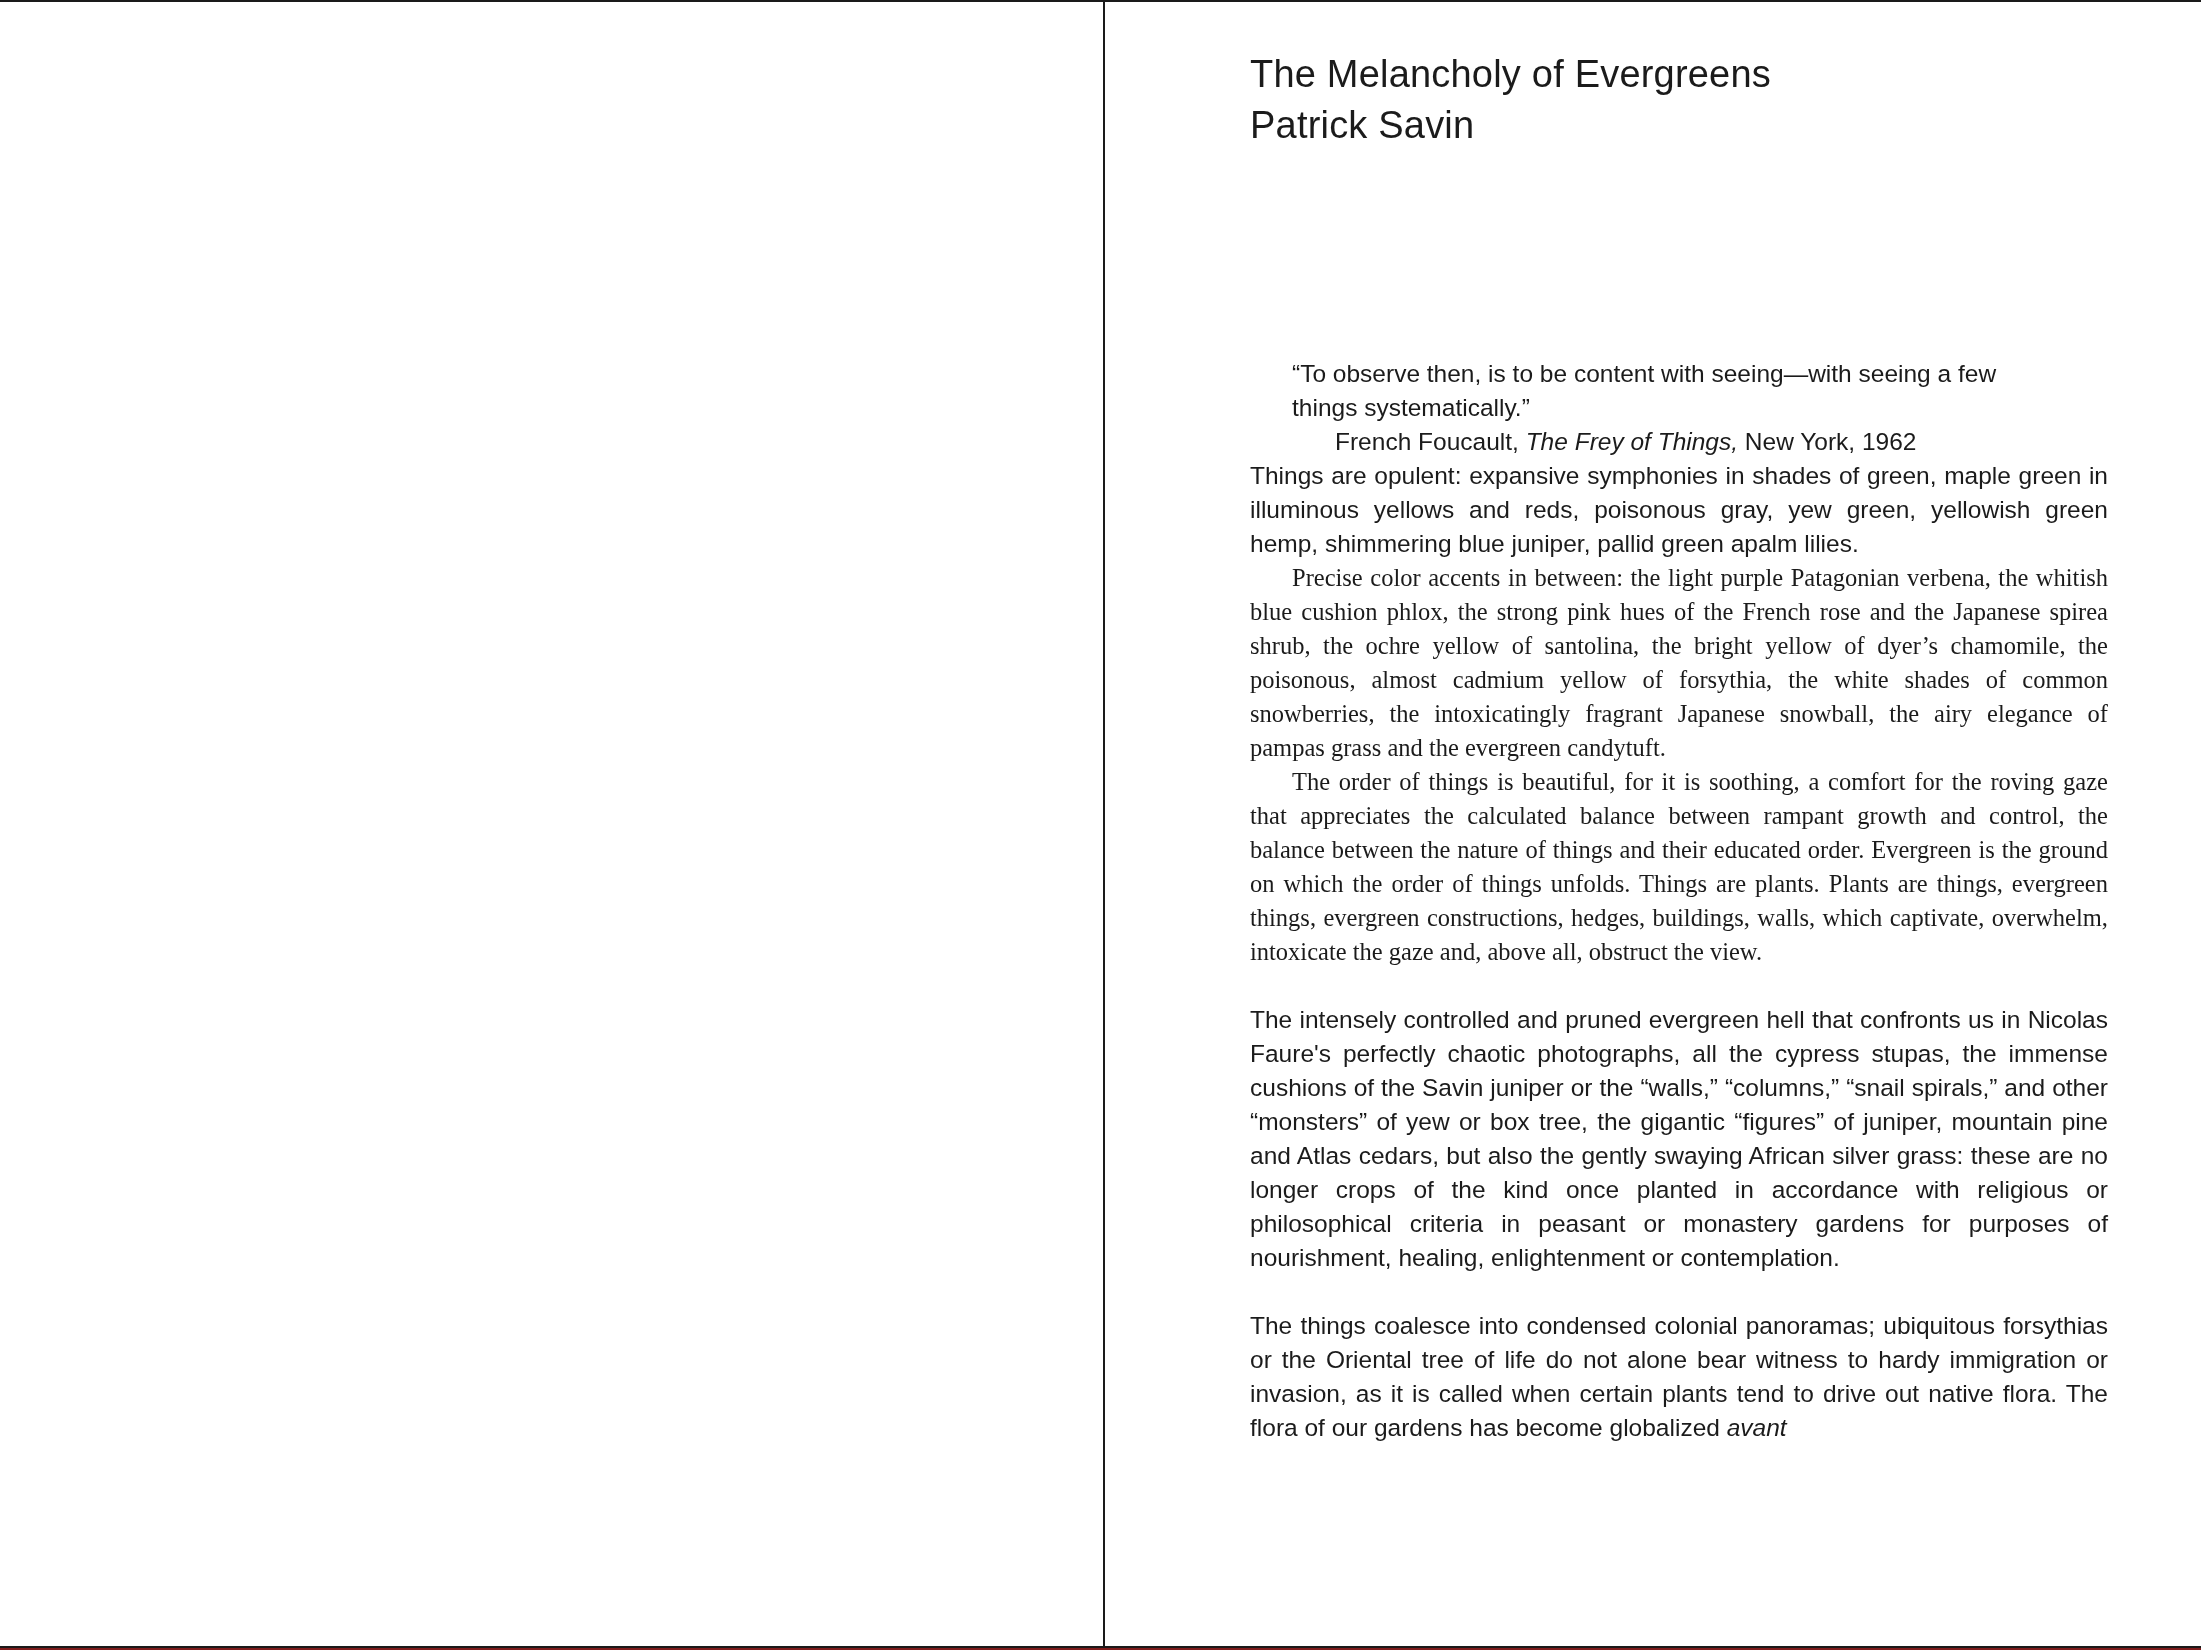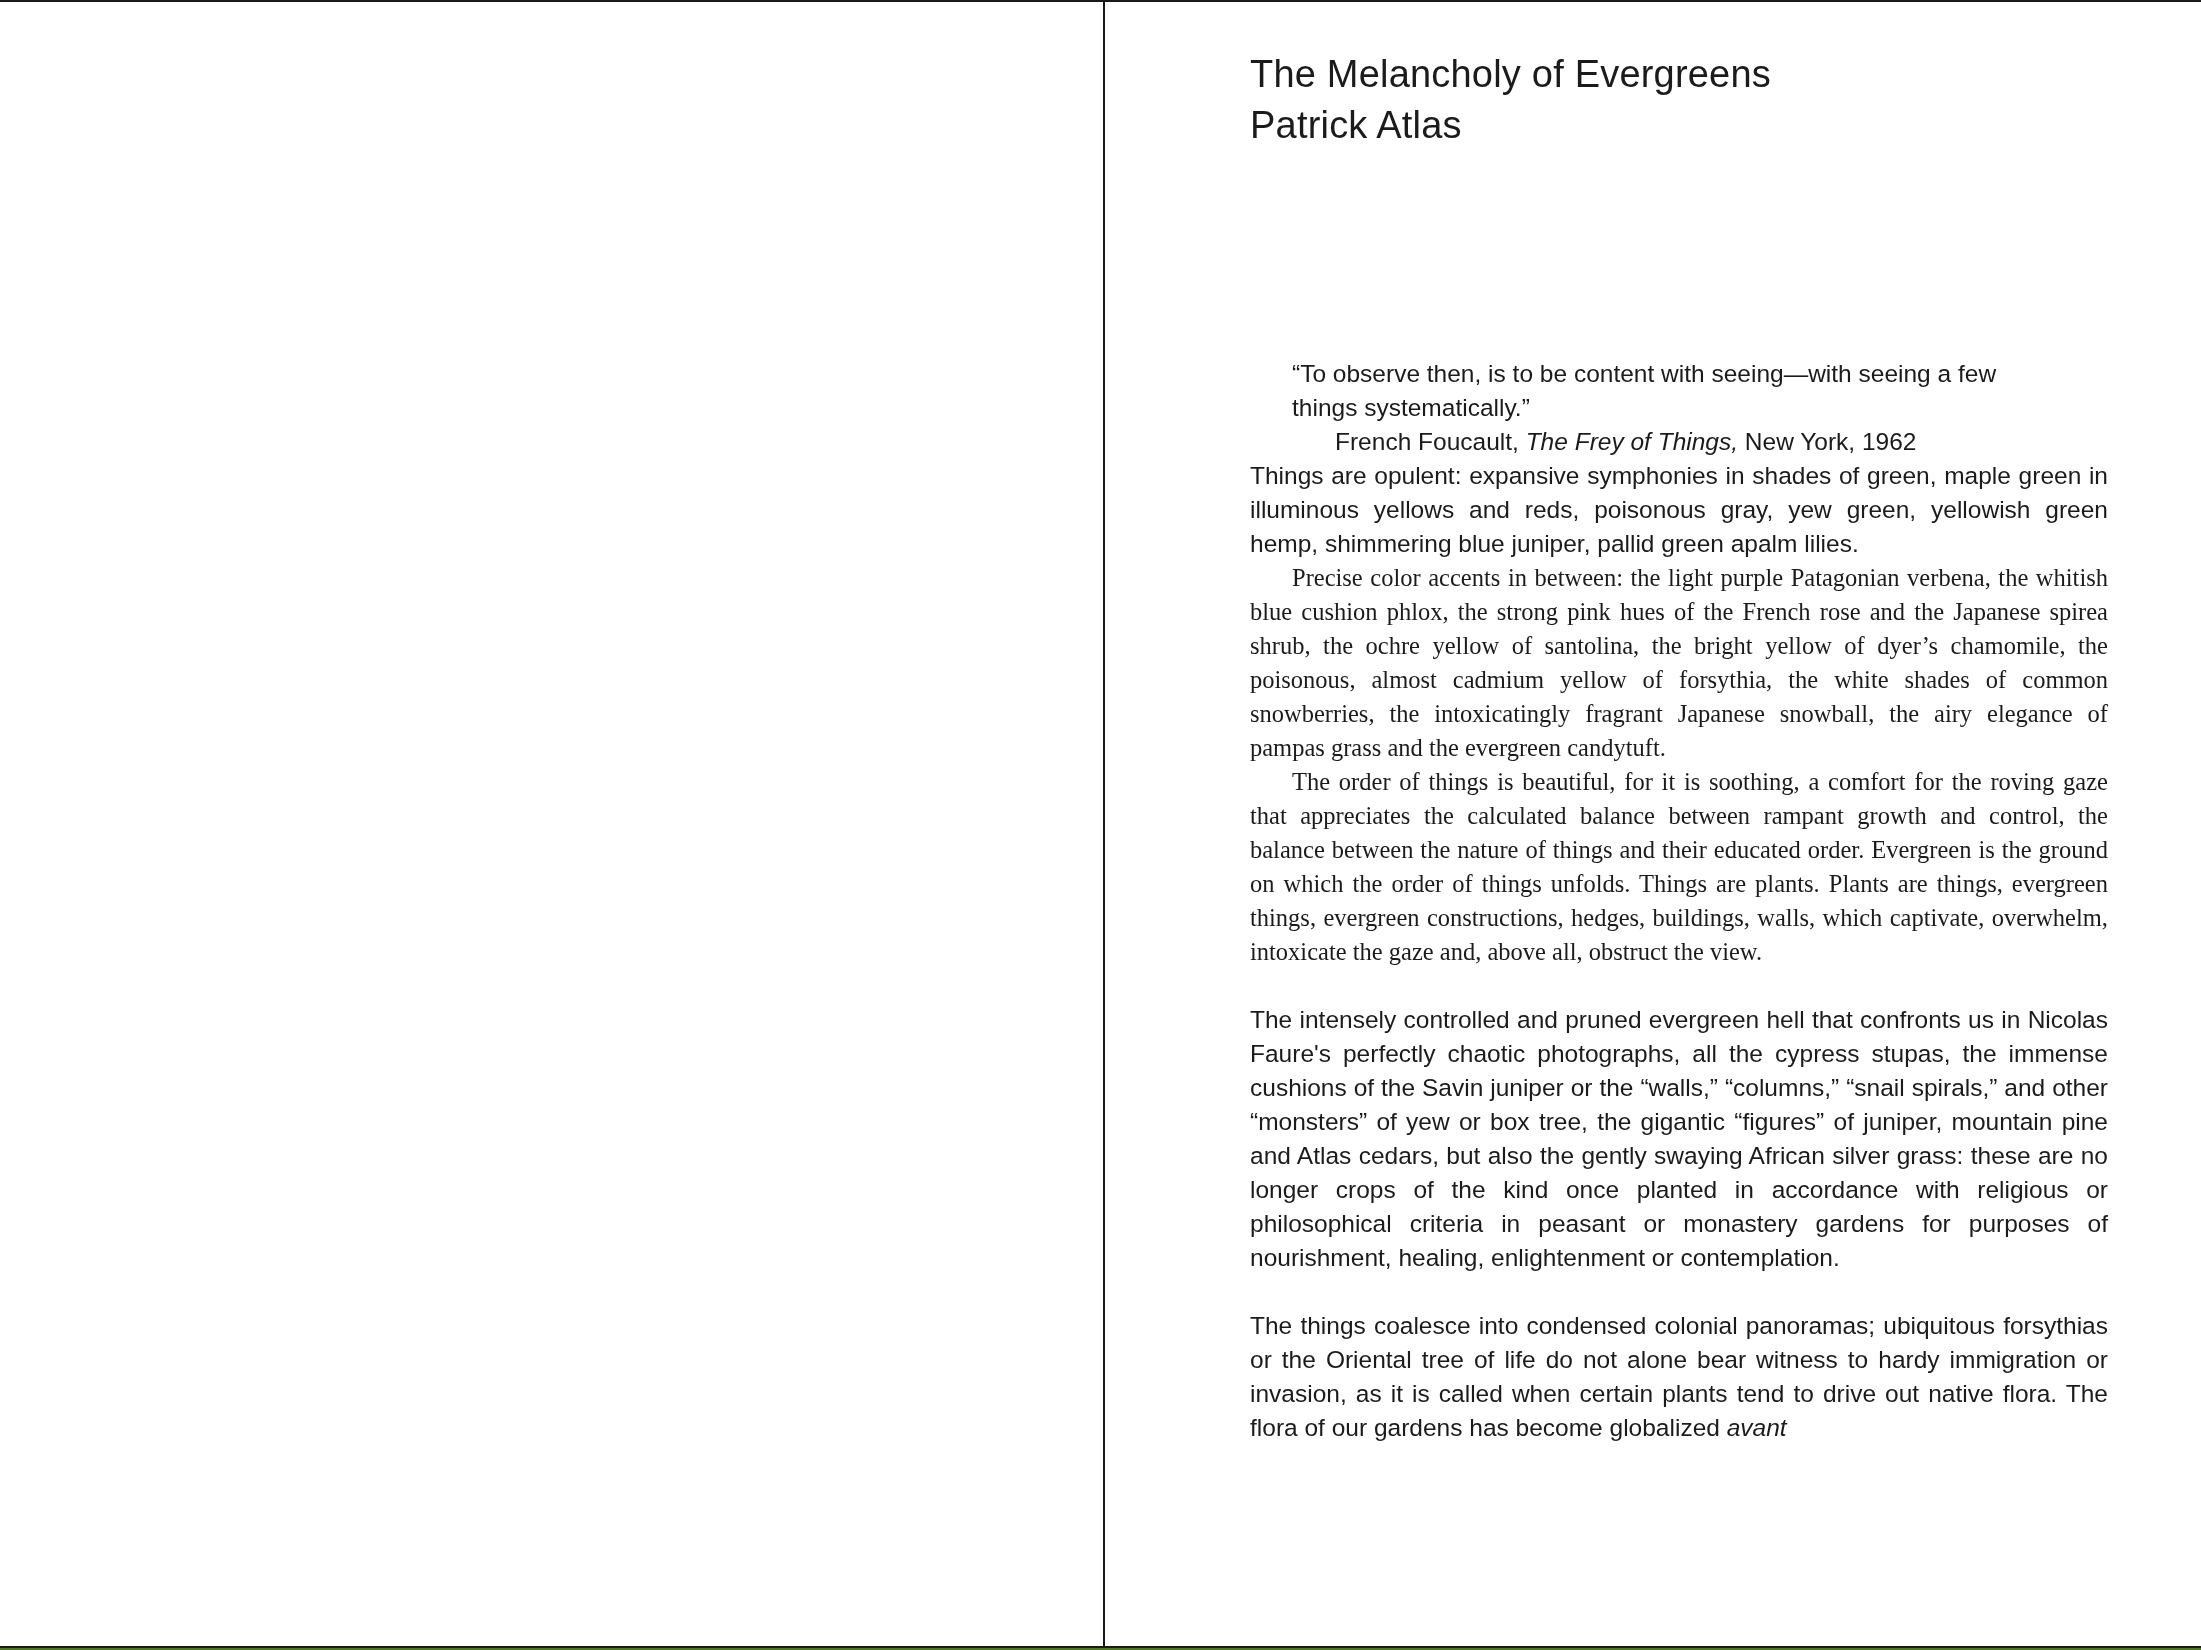--- a/index.html
+++ b/index.html
@@ -8,21 +8,21 @@
     width: 2201px;
     height: 1651px;
     font-family: "Liberation Sans", sans-serif;
     color: #1b1b1b;
     -webkit-font-smoothing: antialiased;
   }
   .spread {
     position: relative;
     width: 2201px;
     height: 1651px;
-    background: #4d7c0f;
+    background: #7f1d1d;
     overflow: hidden;
   }
   .rule { position: absolute; background: #1a1a1a; }
   .rule-top    { left: 0; top: 0; width: 2201px; height: 1.7px; }
   .rule-bottom { left: 0; top: 1646px; width: 2201px; height: 1.7px; }
   .rule-center { left: 1103px; top: 0; width: 1.7px; height: 1647px; }
 
   .page-left {
     position: absolute;
     left: 0; top: 1.7px;
@@ -83,21 +83,21 @@
   <div class="rule rule-center"></div>
   <div class="rule rule-bottom"></div>
 
   <div class="page-left"></div>
 
   <div class="page-right">
     <div class="content">
 
       <div class="title-block">
         <div>The Melancholy of Evergreens</div>
-        <div>Patrick Atlas</div>
+        <div>Patrick Savin</div>
       </div>
 
       <div class="quote-block">
         <div class="quote-text">“To observe then, is to be content with seeing—with seeing a few things systematically.”</div>
         <div class="quote-attr"><span>French Foucault, </span><em>The Frey of Things,</em><span> New York, 1962</span></div>
       </div>
 
       <div class="body-block">
           <p class="para"><span>Things are opulent: expansive symphonies in shades of green, maple green in illuminous yellows and reds, poisonous gray, yew green, yellowish green hemp, shimmering blue juniper, pallid green apalm lilies.</span></p>
           <p class="para indent"><span>Precise color accents in between: the light purple Patagonian verbena, the whitish blue cushion phlox, the strong pink hues of the French rose and the Japanese spirea shrub, the ochre yellow of santolina, the bright yellow of dyer’s chamomile, the poisonous, almost cadmium yellow of forsythia, the white shades of common snowberries, the intoxicatingly fragrant Japanese snowball, the airy elegance of pampas grass and the evergreen candytuft.</span></p>

